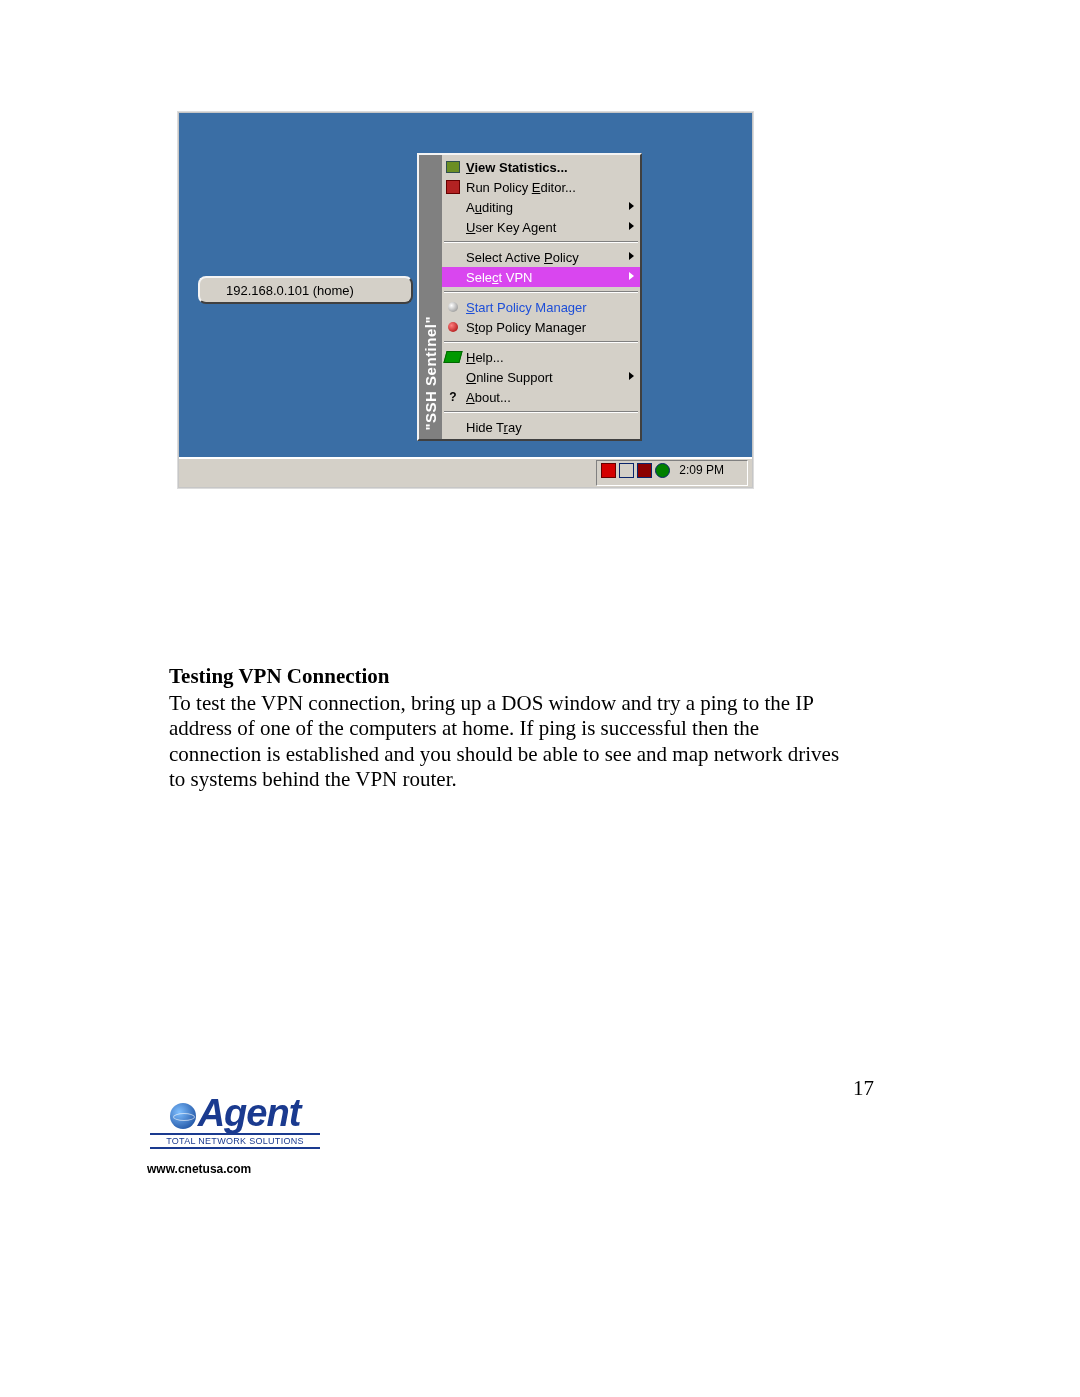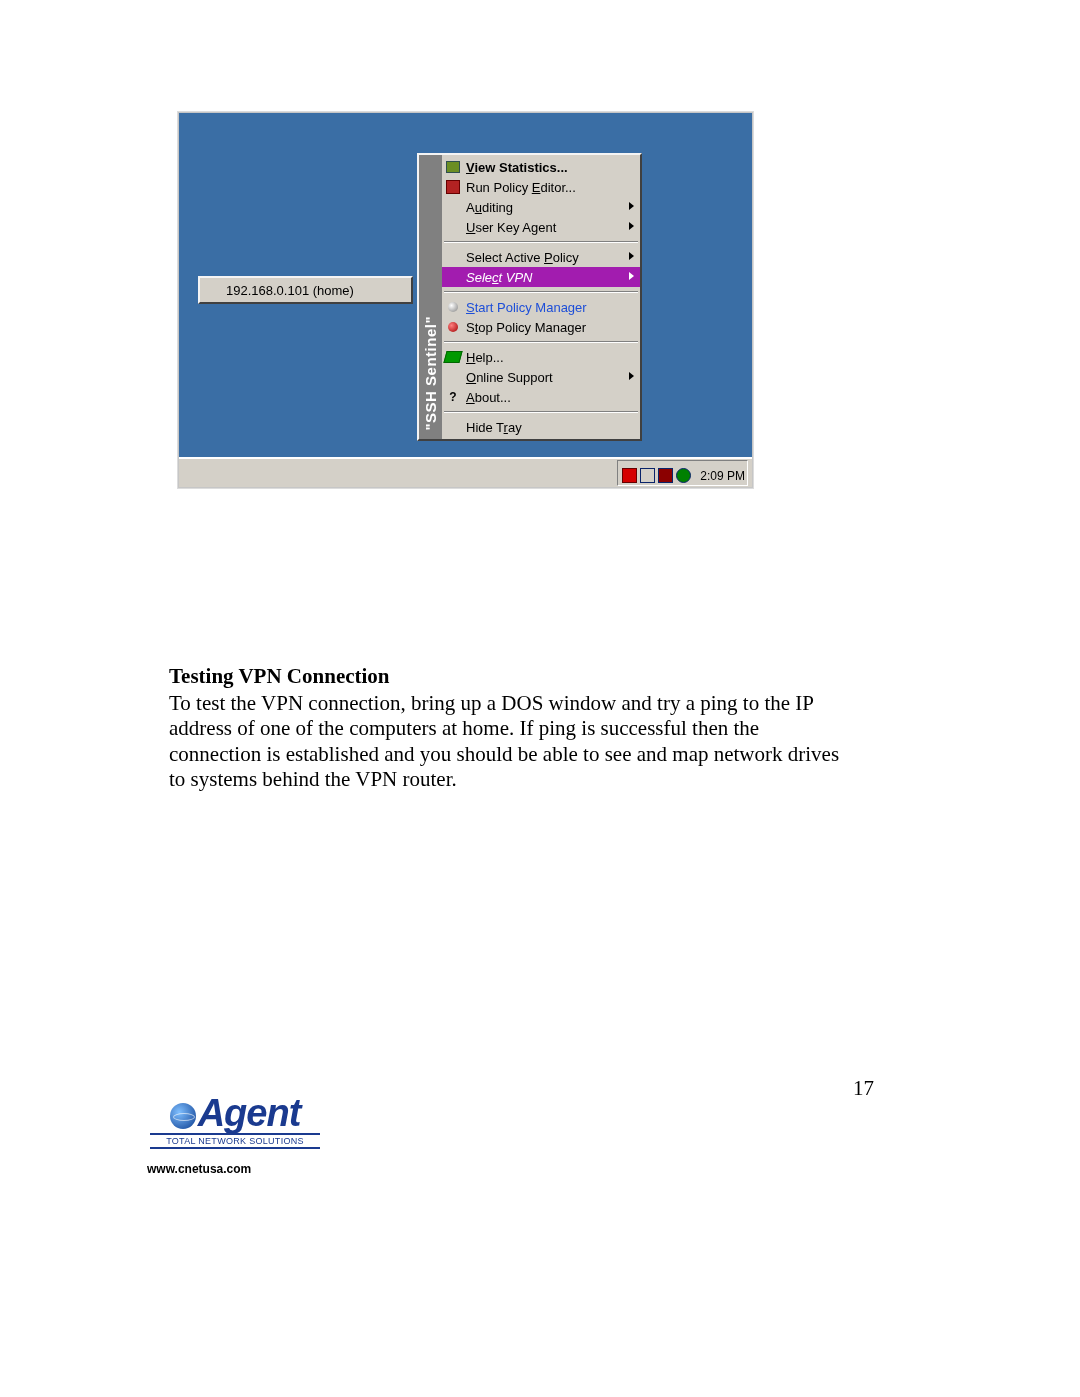--- a/index.html
+++ b/index.html
@@ -39,20 +39,21 @@
     width: 215px;
     height: 28px;
     background: #d4d0c8;
     border-top: 2px solid #f4f4f4;
     border-left: 2px solid #f4f4f4;
     border-right: 2px solid #404040;
     border-bottom: 2px solid #404040;
     box-sizing: border-box;
     display:flex;
     align-items:center;
+    border-radius:8px;
   }
   .submenu .item {
     padding: 4px 10px 4px 26px;
     white-space: nowrap;
   }
 
   
   .menu {
     position: absolute;
     left: 238px;
@@ -112,23 +113,22 @@
     justify-content:center;
   }
   .mi.sep {
     height:0;
     margin:4px 2px;
     border-top:1px solid #808080;
     border-bottom:1px solid #fff;
     padding:0;
   }
   .mi.highlight {
-    background:#a21caf;
+    background:#d946ef;
     color:#fff;
-    font-style:italic;
   }
   .mi.disabled { color:#1d4ed8; }
   .mi .arrow {
     position:absolute;
     right:6px;
     top:5px;
     width:0;height:0;
     border-top:4px solid transparent;
     border-bottom:4px solid transparent;
     border-left:5px solid #000;
@@ -167,26 +167,26 @@
     height:28px;
     background:#d4d0c8;
     border-top:2px solid #fff;
     display:flex;
     align-items:center;
     justify-content:flex-end;
     font-size:12px;
   }
   .tray {
     display:flex;
-    align-items:flex-end;
+    align-items:flex-start;
     gap:3px;
     border:1px solid #808080;
     border-right:1px solid #fff;
     border-bottom:1px solid #fff;
-    padding:2px 2px 2px 4px;
+    padding:2px 23px 2px 4px;
     margin-right:4px;
     height:20px;
   }
   .tray-icon {
     width:15px; height:15px;
     border:1px solid #0a246a;
     box-sizing:border-box;
   }
   .tray-icon.red { background:#d40000; border-color:#600; }
   .tray-icon.gray { background:#d4d0c8; }

